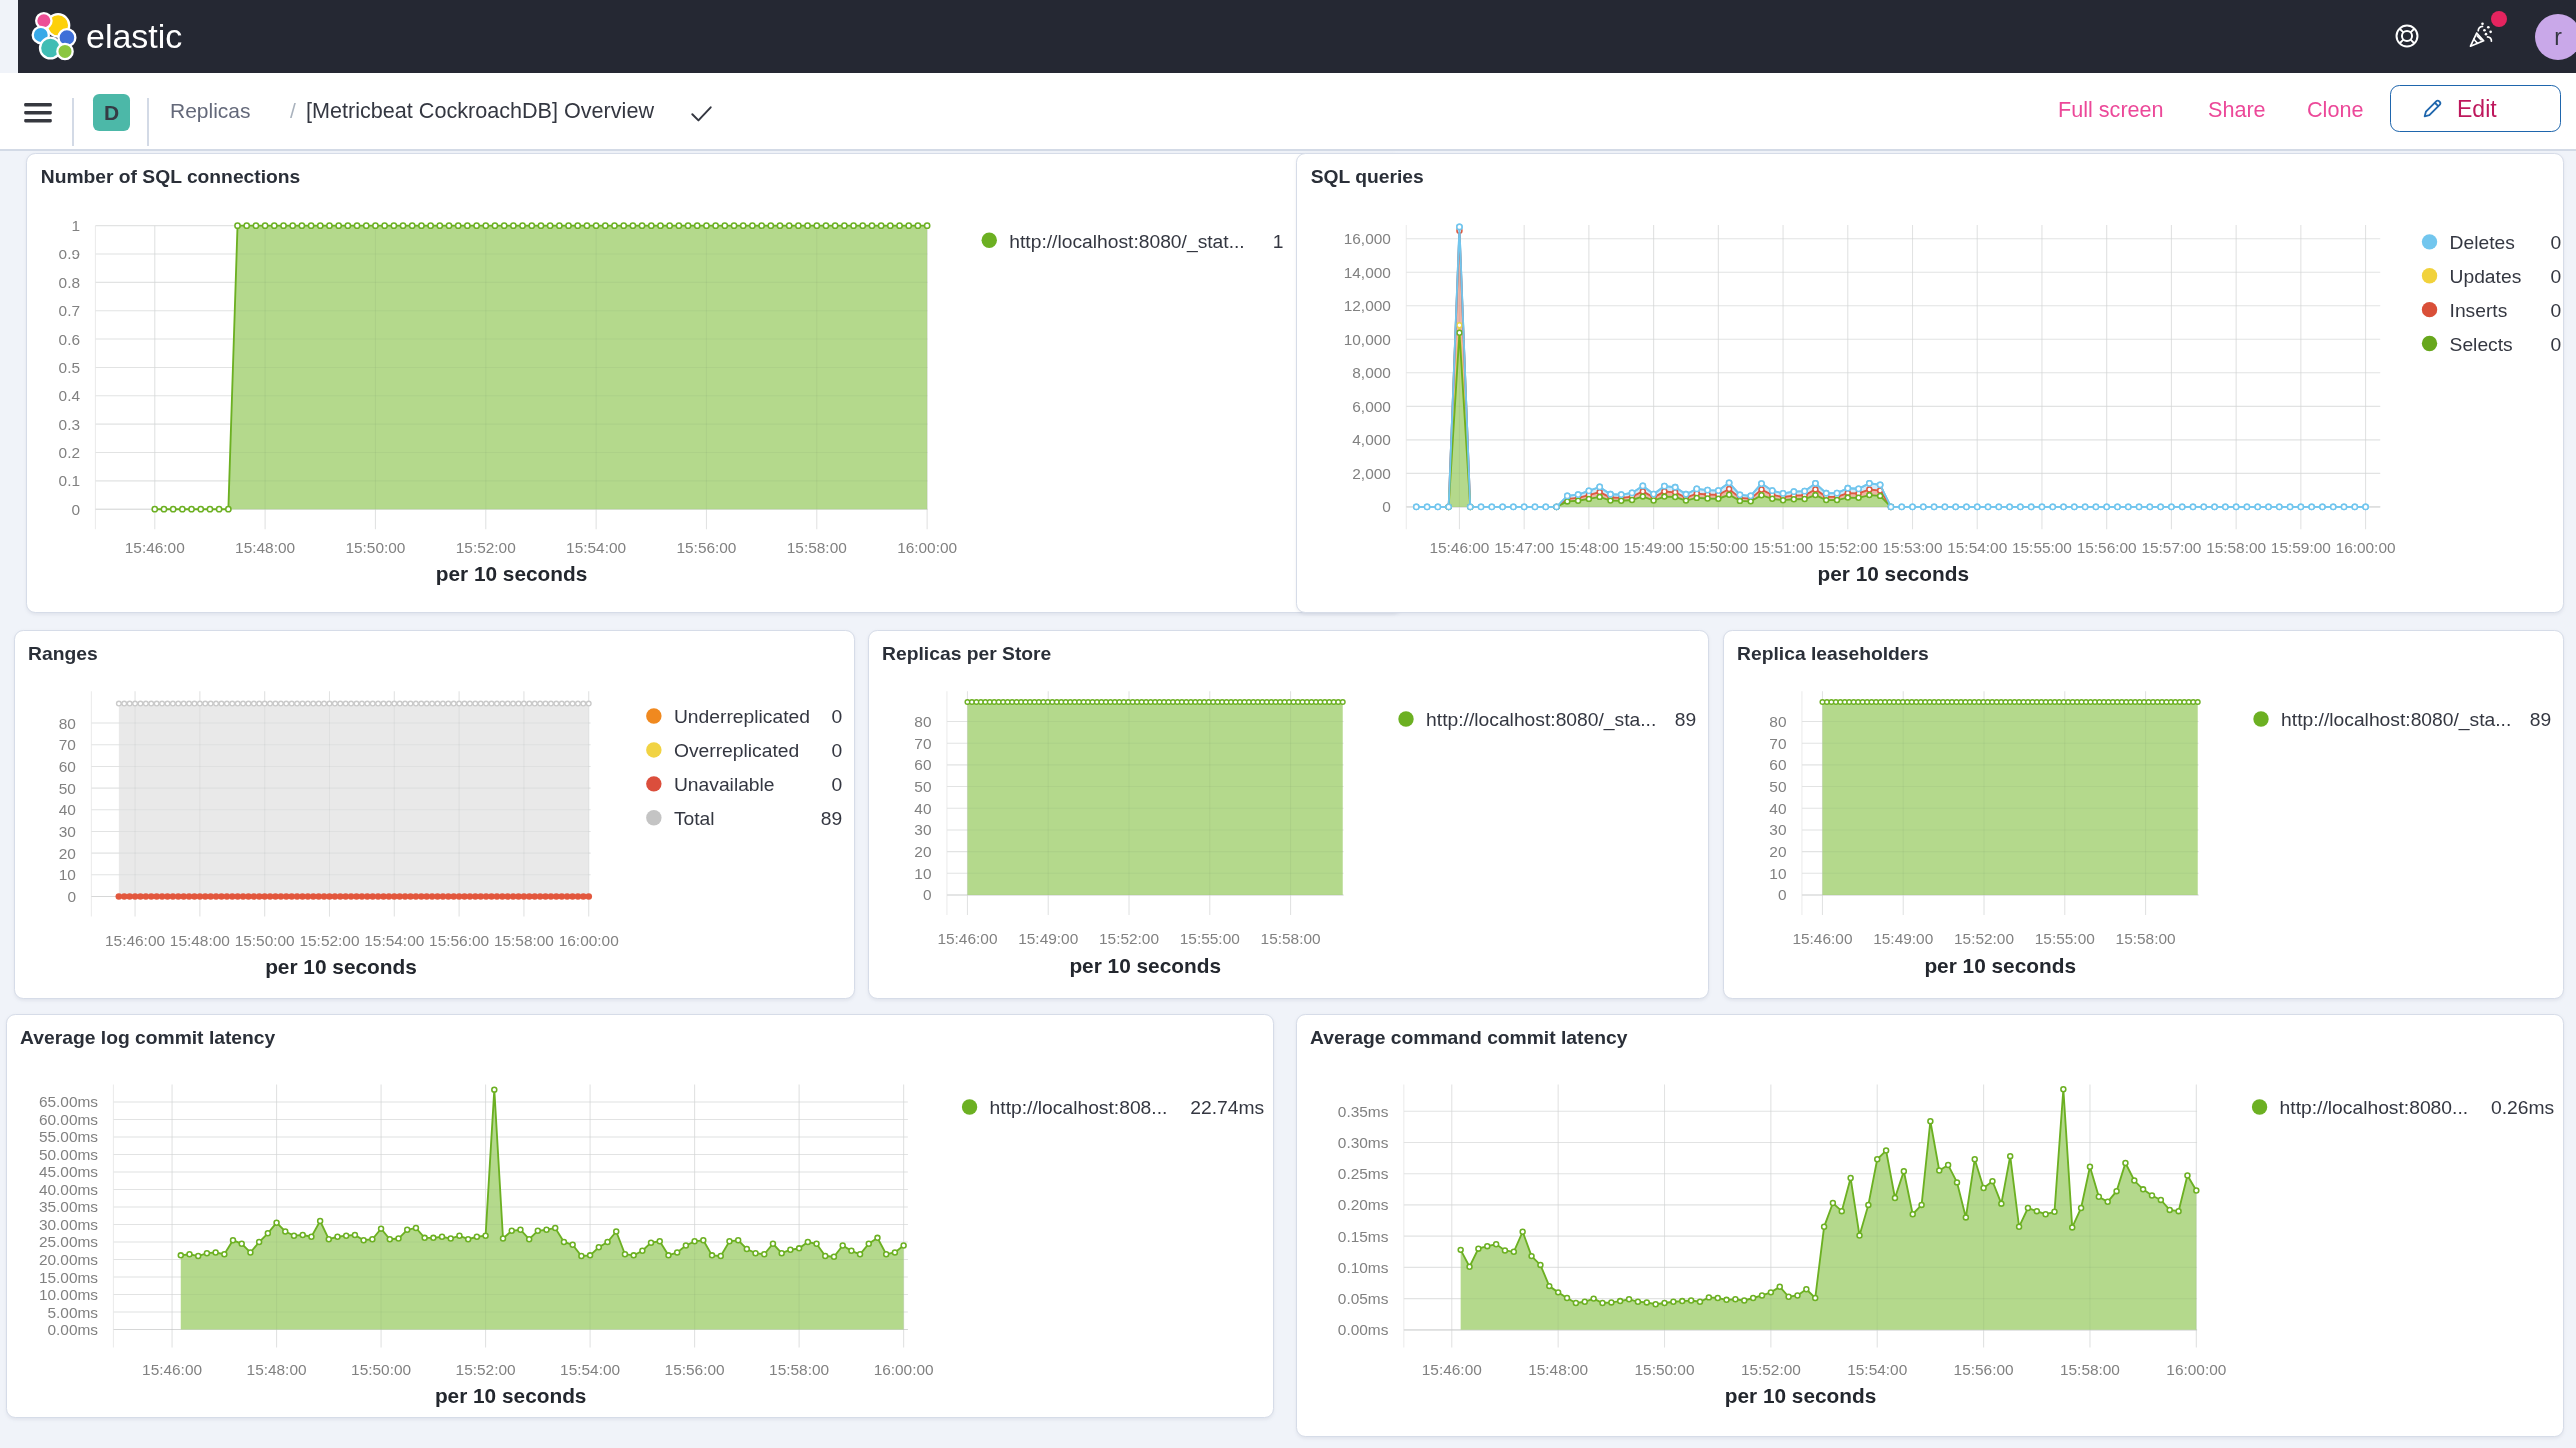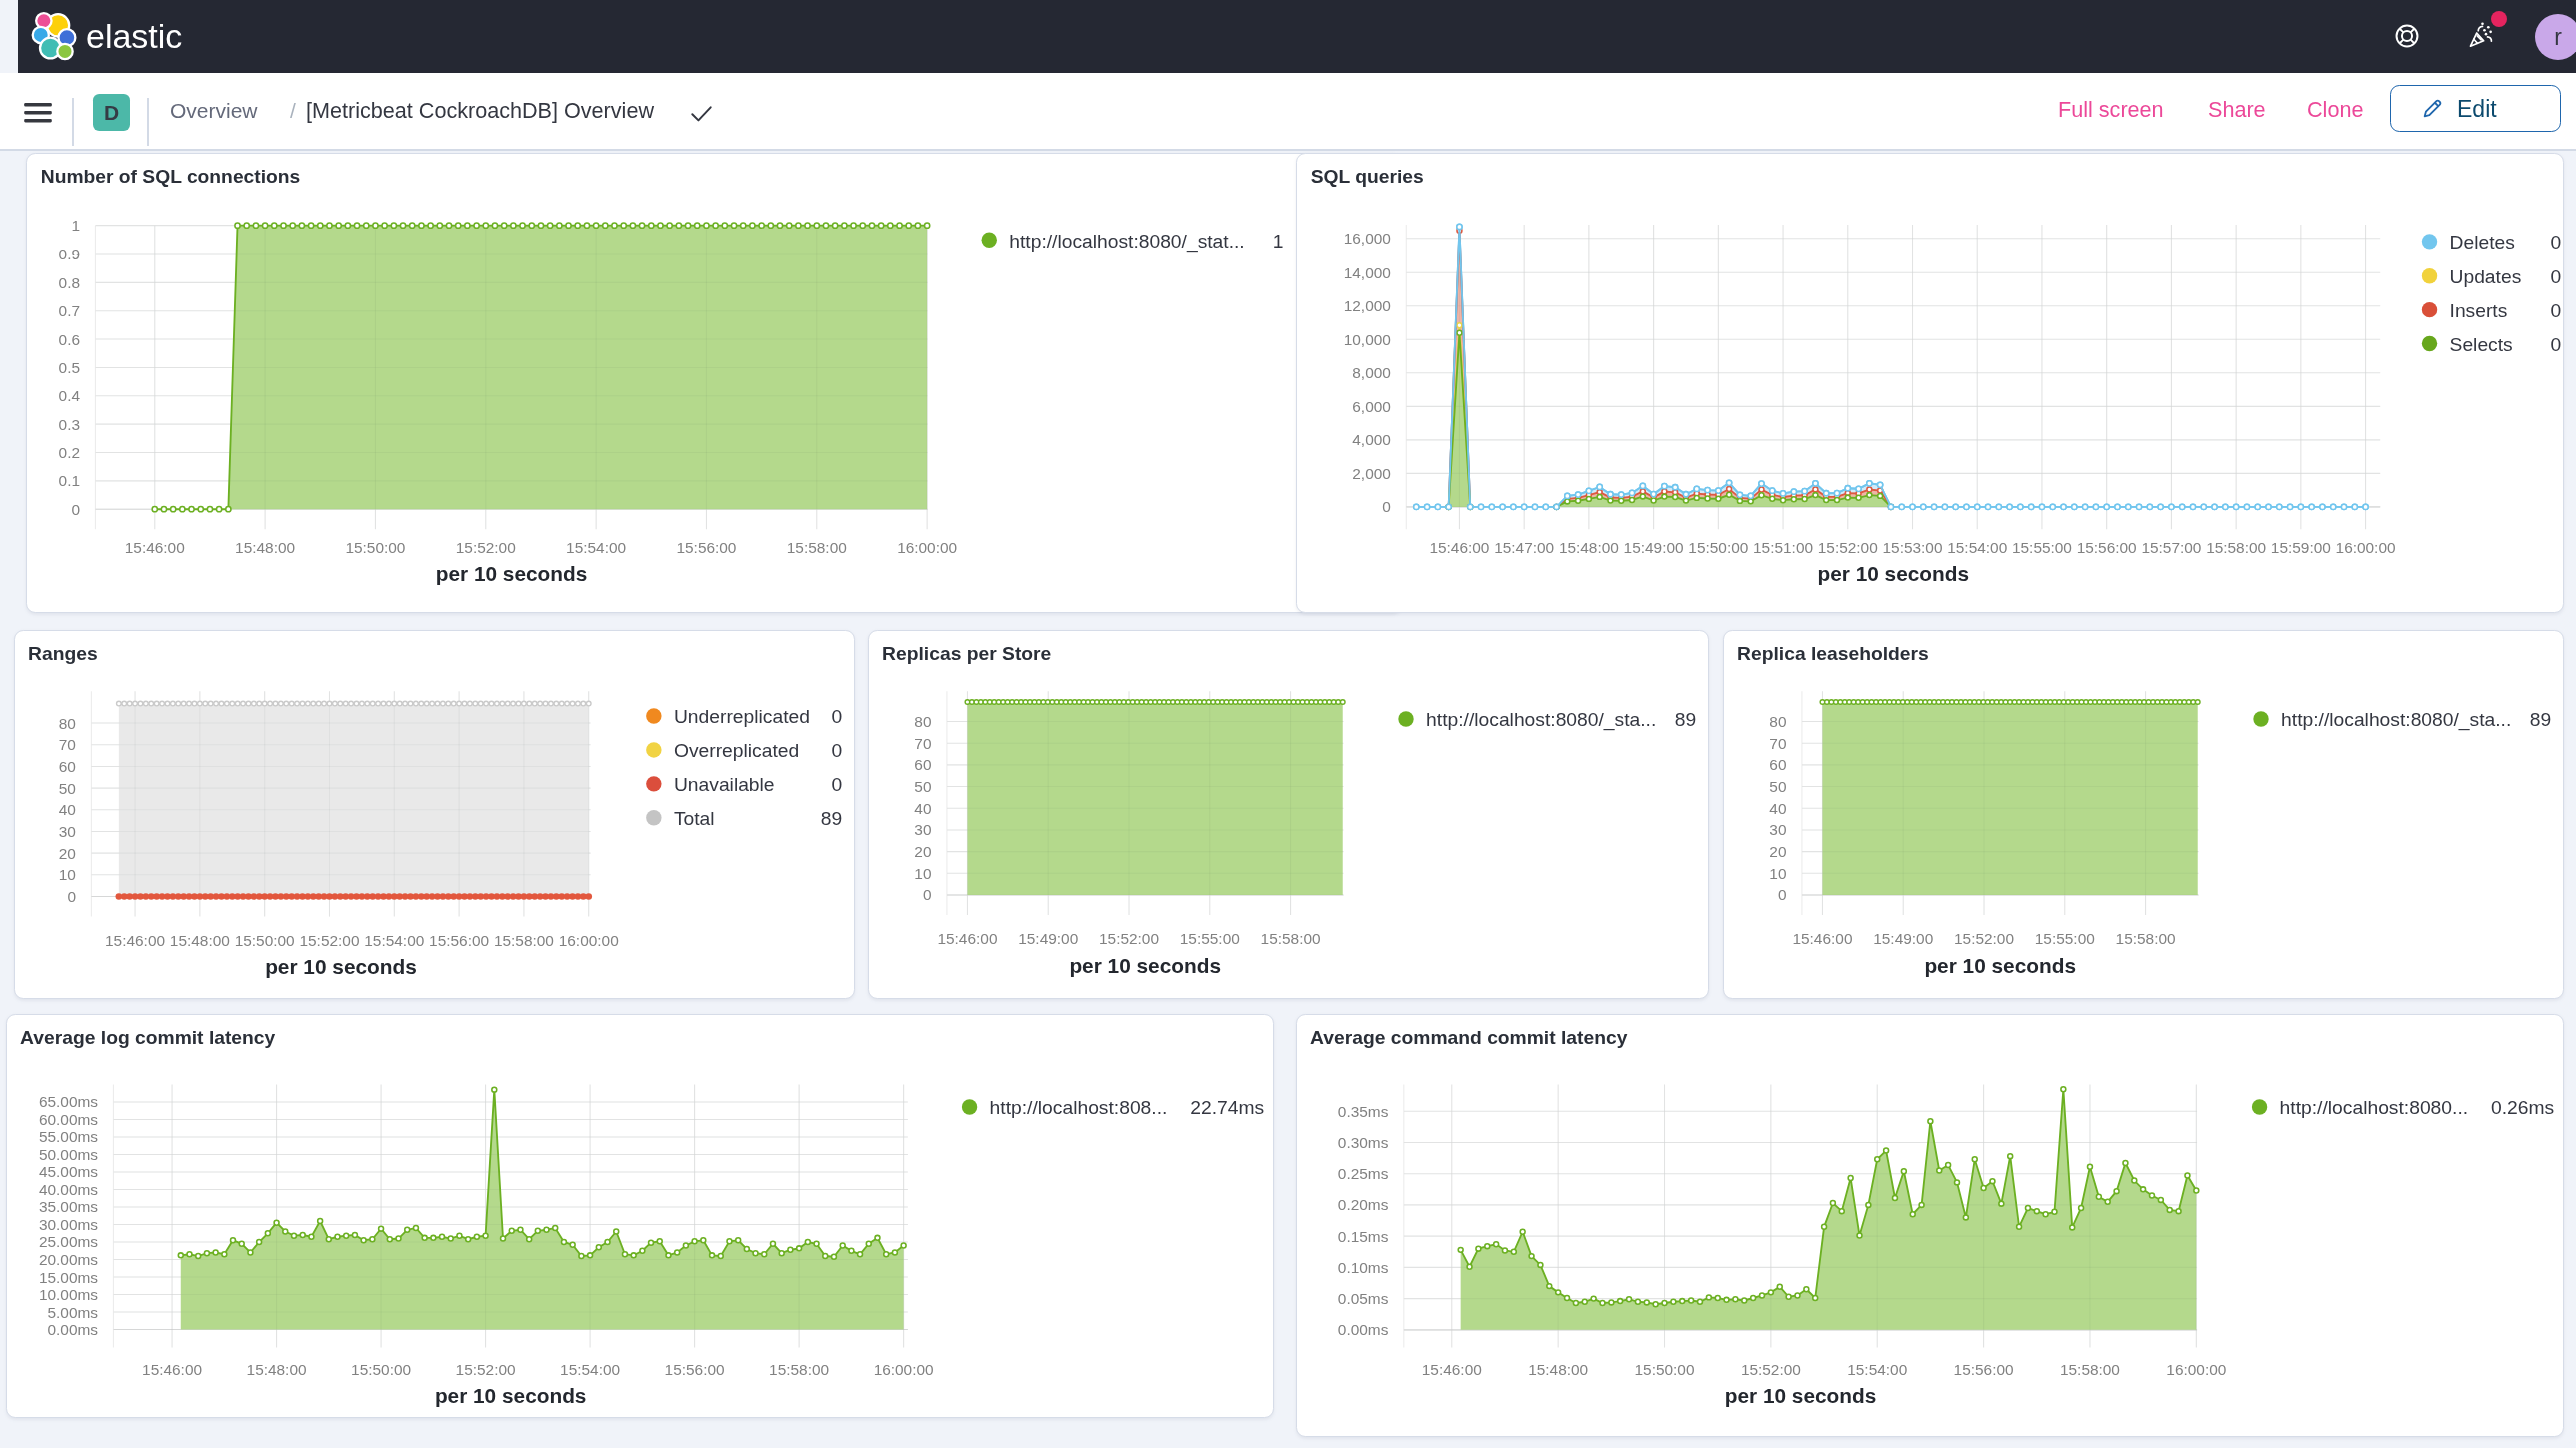--- a/index.html
+++ b/index.html
@@ -51,37 +51,37 @@
   <div style="position:absolute;left:24px;top:30px"><svg width="28" height="23" viewBox="0 0 36 30">
         <g fill="#36383f">
           <rect x="0" y="0" width="36" height="4.6" rx="1.5"></rect>
           <rect x="0" y="10.4" width="36" height="4.6" rx="1.5"></rect>
           <rect x="0" y="20.8" width="36" height="4.6" rx="1.5"></rect>
         </g>
       </svg></div>
   <div class="vdiv" style="left:72px;top:25px;height:48px"></div>
   <div style="position:absolute;left:93px;top:21px;width:37px;height:37px;border-radius:6.2px;background:#4cb8a8;text-align:center;line-height:37px;font-size:21px;font-weight:bold;color:#353b45">D</div>
   <div class="vdiv" style="left:147px;top:25px;height:48px"></div>
-  <div style="position:absolute;left:170px;top:26px;font-size:21px;color:#64697a">Overview</div>
+  <div style="position:absolute;left:170px;top:26px;font-size:21px;color:#64697a">Replicas</div>
   <div style="position:absolute;left:290px;top:26px;font-size:21px;color:#a9b2bd">/</div>
   <div style="position:absolute;left:306px;top:25px;font-size:21.6px;font-weight:normal;color:#343741">[Metricbeat CockroachDB] Overview</div>
   <div style="position:absolute;left:690px;top:32px"><svg width="23" height="18.5" viewBox="0 0 30 24">
         <path d="M3 12 L11 20 L27 3" fill="none" stroke="#343741" stroke-width="2.6" stroke-linecap="round" stroke-linejoin="round"></path>
       </svg></div>
   <div class="bluelink" style="left:2058px;top:24px">Full screen</div>
   <div class="bluelink" style="left:2208px;top:24px">Share</div>
   <div class="bluelink" style="left:2307px;top:24px">Clone</div>
   <div style="position:absolute;left:2390px;top:12.3px;width:171px;height:47px;border:1.5px solid #1f66ad;border-radius:9.3px;background:#fff">
     <div style="position:absolute;left:29px;top:10px"><svg width="25" height="25" viewBox="0 0 32 32">
           <g fill="none" stroke="#1f66ad" stroke-width="2.4" stroke-linejoin="round">
             <path d="M6 26 L7.6 20 L21 6.6 A2.3 2.3 0 0 1 24.3 6.6 L25.4 7.7 A2.3 2.3 0 0 1 25.4 11 L12 24.4 L6 26Z"></path>
             <path d="M19 8.6 L23.4 13"></path>
           </g>
         </svg></div>
-    <div style="position:absolute;left:66px;top:9.3px;font-size:23px;color:#0c4a6e">Edit</div>
+    <div style="position:absolute;left:66px;top:9.3px;font-size:23px;color:#be185d">Edit</div>
   </div>
 </div>
 <div class="panel" style="left:26px;top:153px;width:1376px;height:460px"><svg width="1268" height="460" viewBox="0 0 1644 597" xmlns="http://www.w3.org/2000/svg" font-family="Liberation Sans, sans-serif">
       <text x="17" y="37" font-size="25" font-weight="bold" fill="#2a2f38">Number of SQL connections</text>
       <line x1="88.0" y1="461.0" x2="1168.0" y2="461.0" stroke="#ececec" stroke-width="1.4"></line>
       <line x1="88.0" y1="424.2" x2="1168.0" y2="424.2" stroke="#ececec" stroke-width="1.4"></line>
       <line x1="88.0" y1="387.4" x2="1168.0" y2="387.4" stroke="#ececec" stroke-width="1.4"></line>
       <line x1="88.0" y1="350.6" x2="1168.0" y2="350.6" stroke="#ececec" stroke-width="1.4"></line>
       <line x1="88.0" y1="313.8" x2="1168.0" y2="313.8" stroke="#ececec" stroke-width="1.4"></line>
       <line x1="88.0" y1="277.0" x2="1168.0" y2="277.0" stroke="#ececec" stroke-width="1.4"></line>

